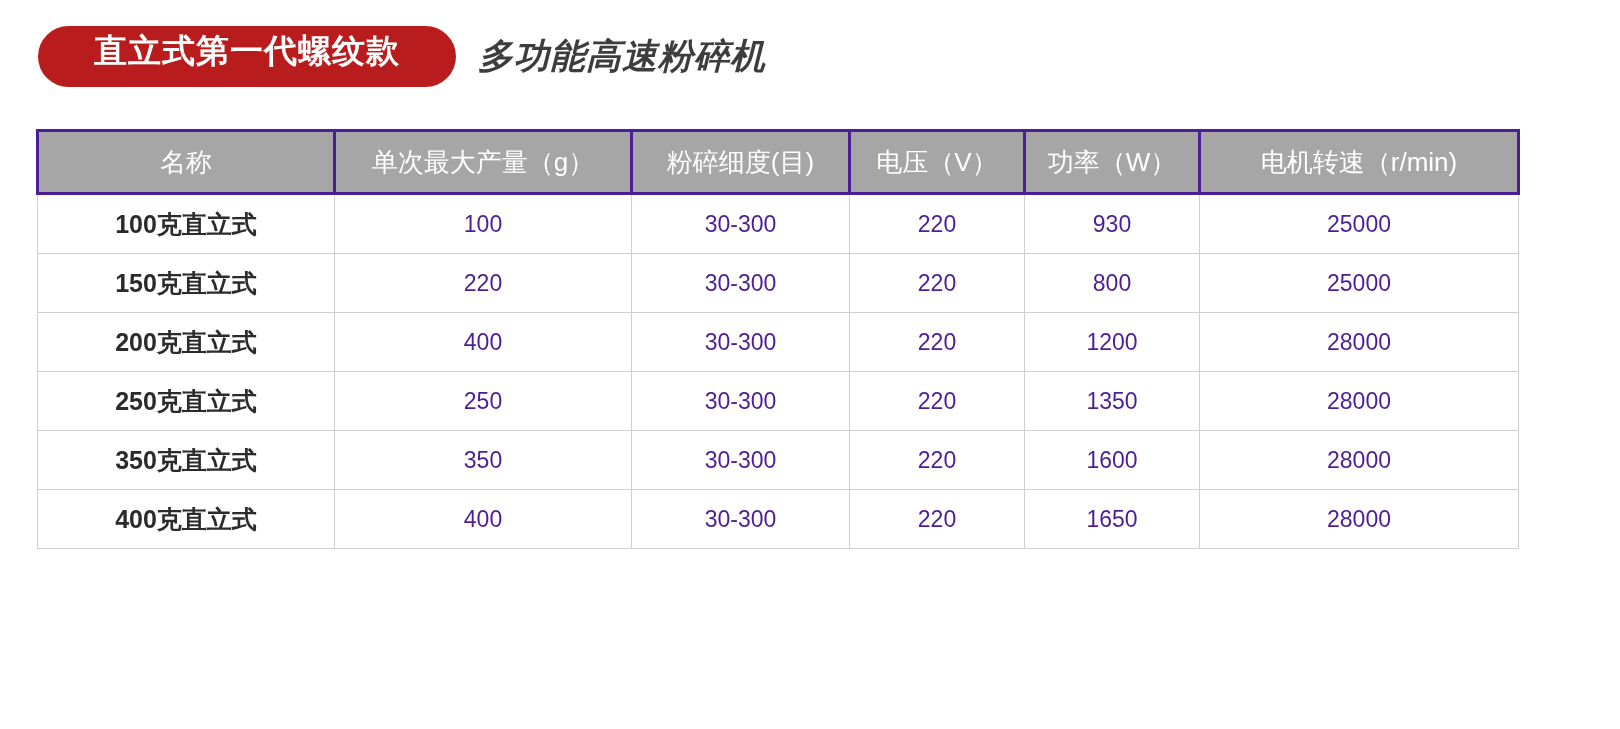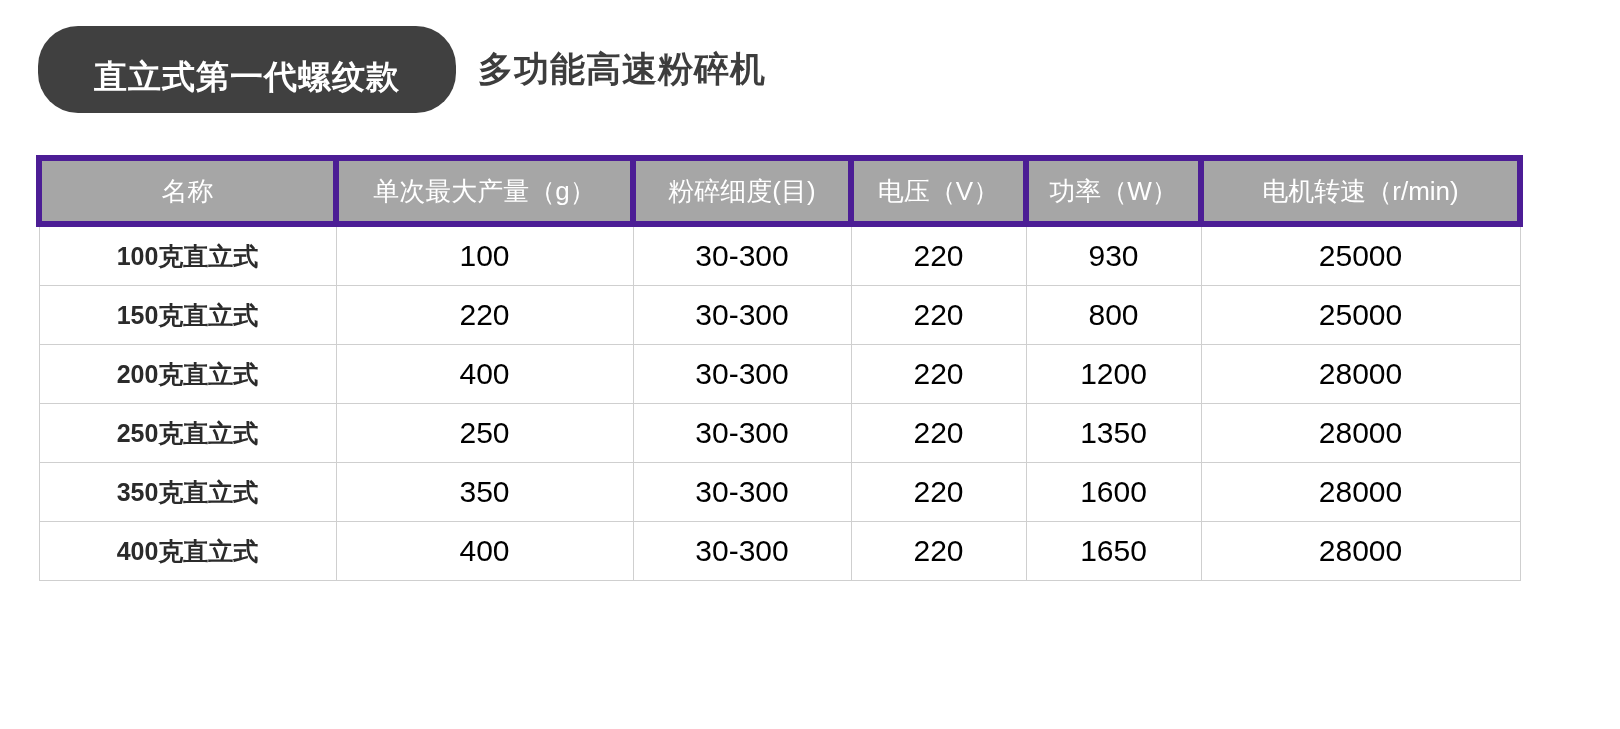--- a/index.html
+++ b/index.html
@@ -20,62 +20,63 @@
     height: 729px;
     box-sizing: border-box;
   }
   .header {
     display: flex;
     align-items: center;
     padding: 26px 0 0 38px;
     gap: 22px;
   }
   .badge {
-    background: #404040;
+    background: #b91c1c;
     color: #ffffff;
     border-radius: 40px;
     font-size: 33px;
     font-weight: bold;
     letter-spacing: 1px;
-    padding: 34px 56px 20px 56px;
+    padding: 8px 56px 20px 56px;
     line-height: 1;
     white-space: nowrap;
   }
   .title {
     font-size: 35px;
     font-weight: bold;
     color: #3d3d3d;
     letter-spacing: 1px;
     white-space: nowrap;
+    font-style: italic;
   }
   .table-wrap {
     margin: 42px 0 0 36px;
     width: 1481px;
   }
   table.spec {
     border-collapse: collapse;
     width: 100%;
     table-layout: fixed;
   }
   table.spec th, table.spec td {
     border: 1px solid #cfcfcf;
     text-align: center;
-    font-size: 30px;
-    color: #000000;
+    font-size: 23px;
+    color: #4c1d95;
     height: 58px;
     padding: 0 4px;
     white-space: nowrap;
     overflow: hidden;
   }
   table.spec thead th {
     background: #a6a6a6;
     color: #ffffff;
     font-weight: normal;
     font-size: 26px;
-    border: 6px solid #4c1d95;
+    border: 3px solid #4c1d95;
     height: 60px;
     margin-top: 48px;
   }
   table.spec tbody td.name-cell {
     font-weight: bold;
     font-size: 25px;
     color: #2b2b2b;
   }
   
   col.c0 { width: 297px; }

